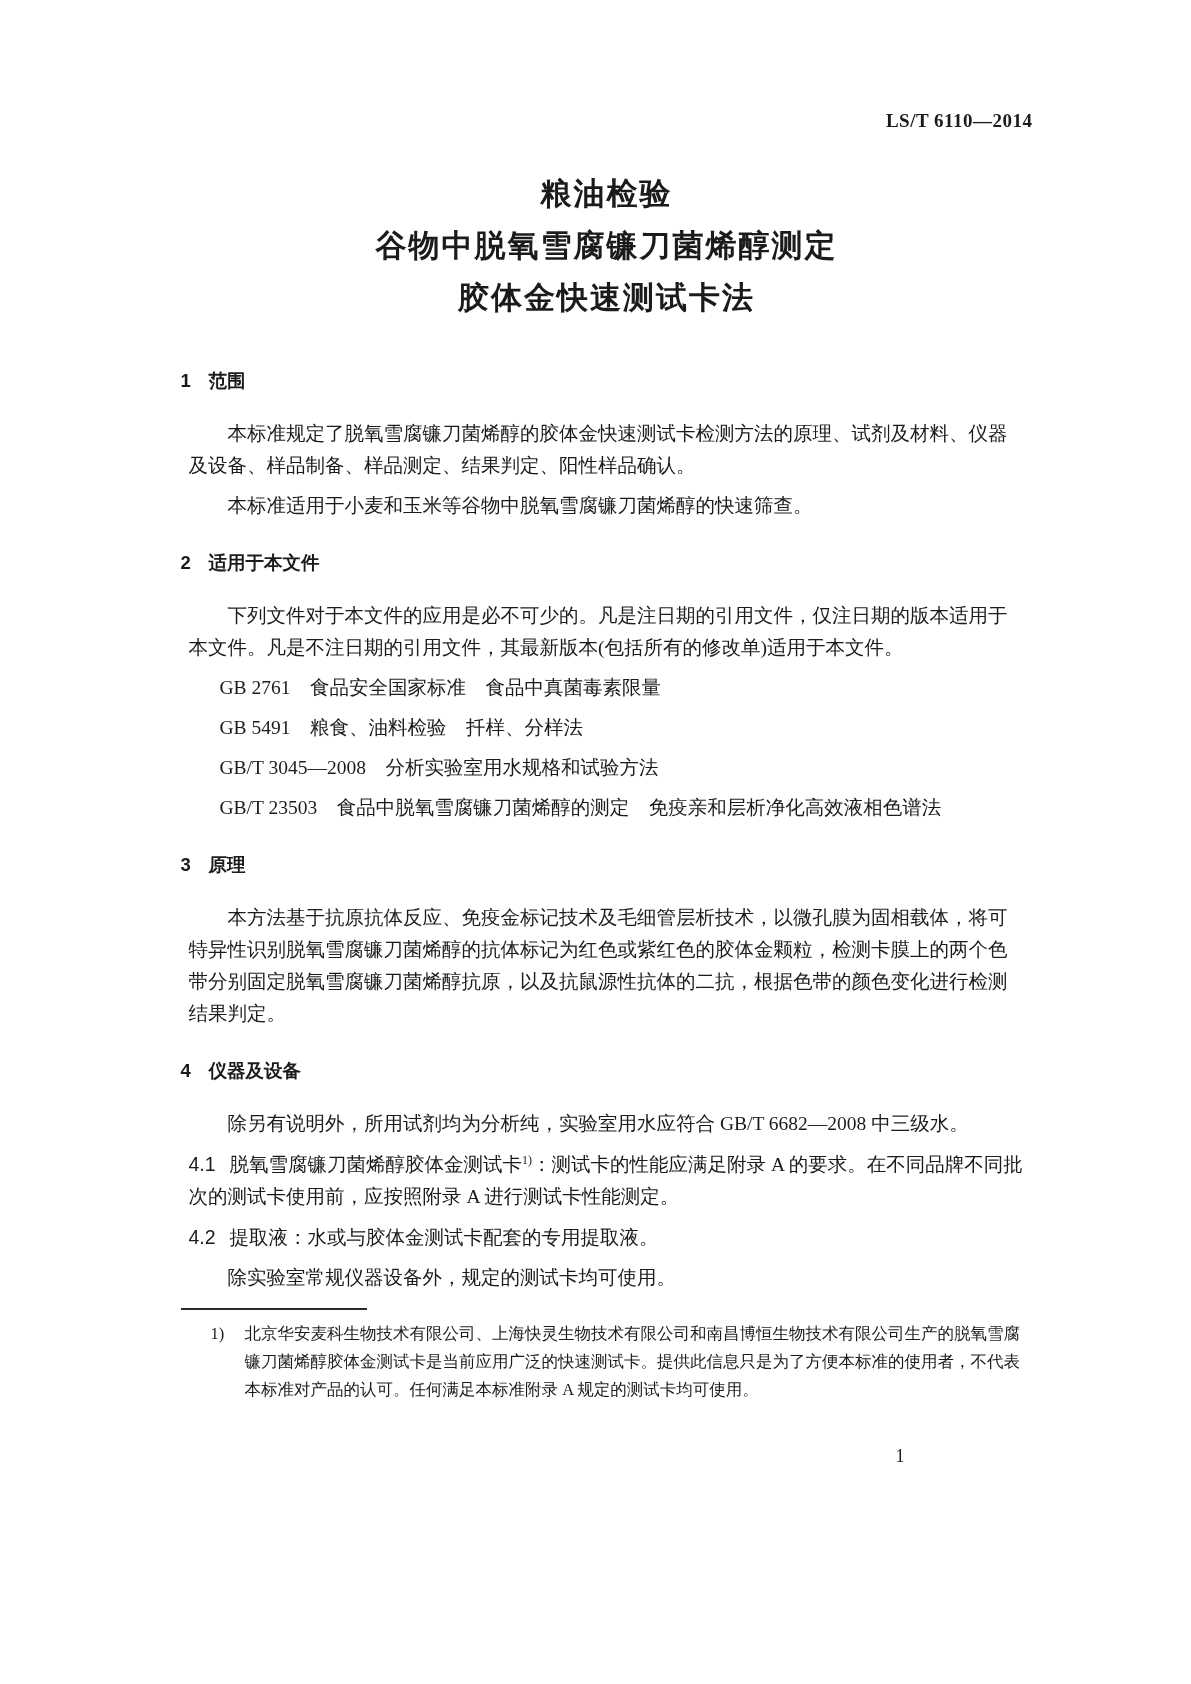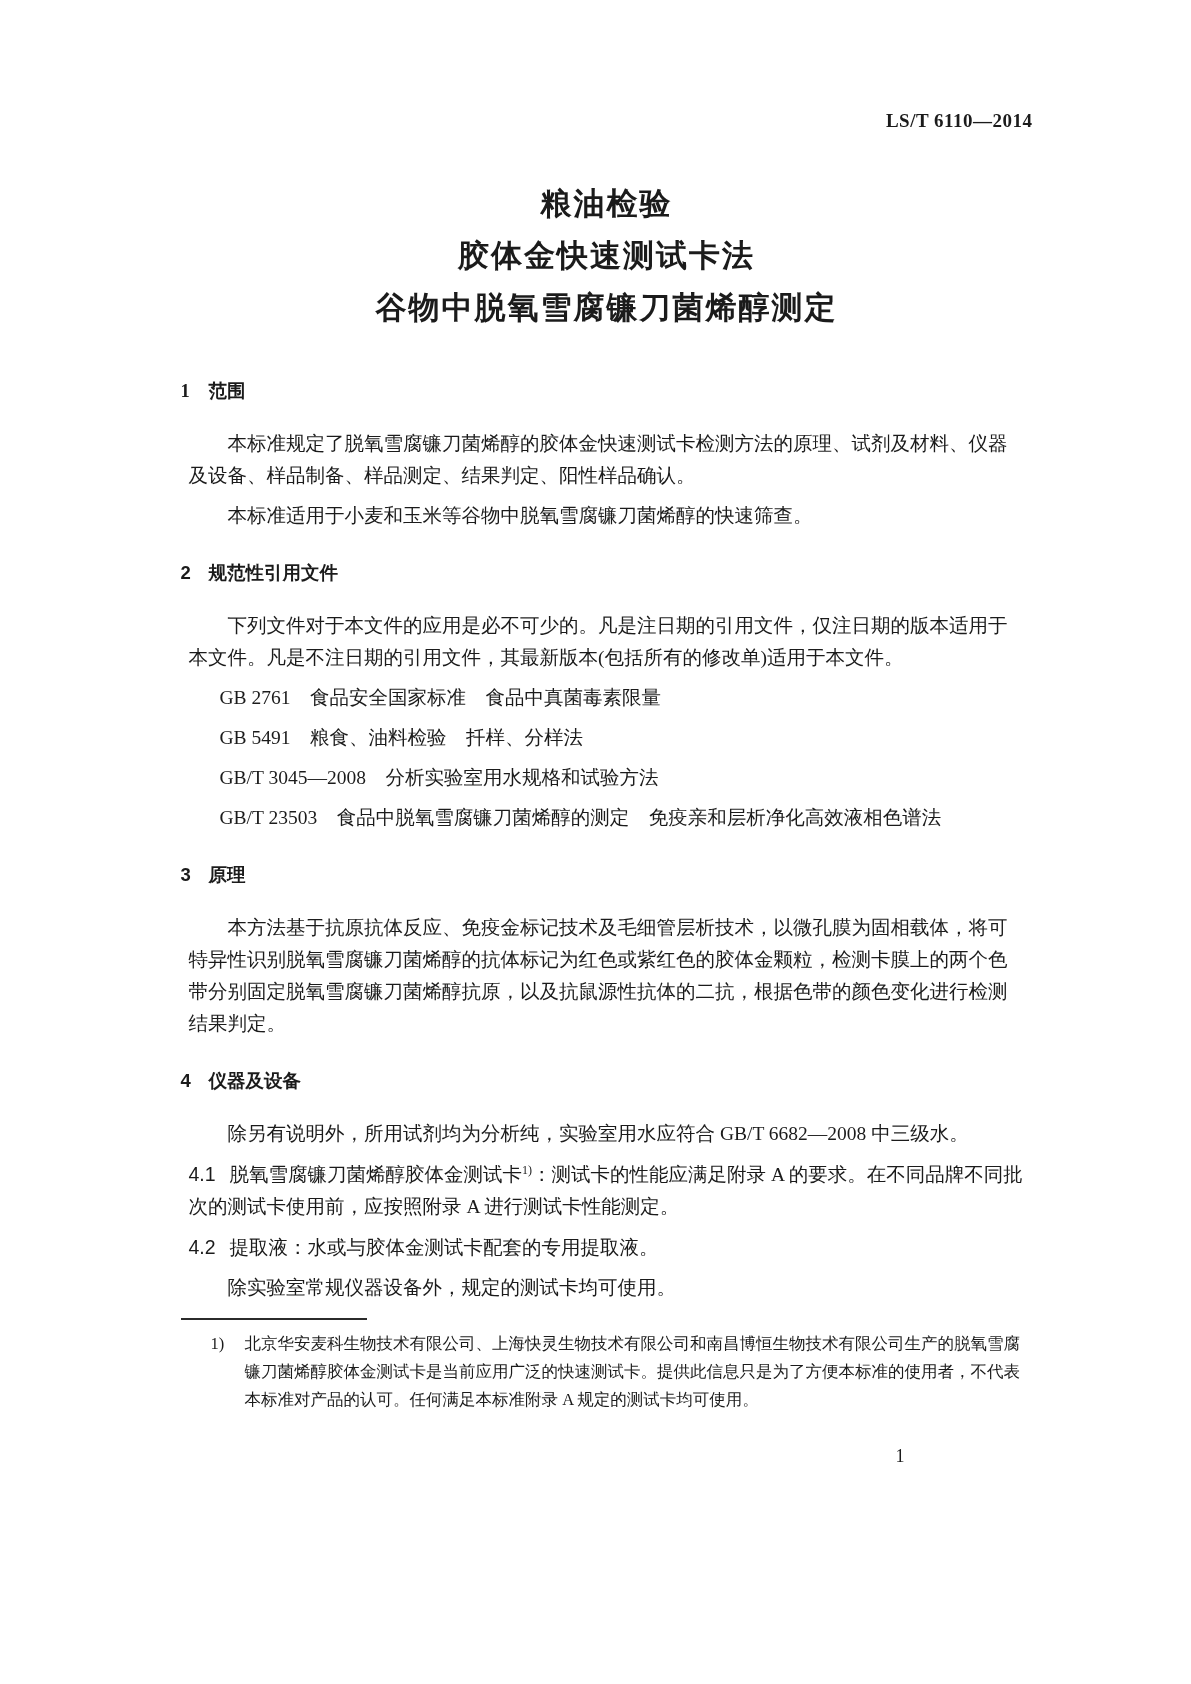--- a/index.html
+++ b/index.html
@@ -20,38 +20,37 @@
     box-sizing: border-box;
     overflow: hidden;
   }
   .doc-num {
     text-align: right;
     font-weight: bold;
     font-size: 19px;
     letter-spacing: 0.5px;
   }
   .doc-title {
-    margin-top: 46px;
+    margin-top: 36px;
     text-align: center;
     font-family: "Liberation Sans", "DejaVu Sans", sans-serif;
     font-weight: bold;
     font-size: 31px;
     line-height: 52px;
     letter-spacing: 2px;
   }
   .sec-head {
     margin: 28px 0 24px 0;
     font-family: "Liberation Sans", "DejaVu Sans", sans-serif;
     font-weight: bold;
     font-size: 18.5px;
     line-height: 26px;
   }
   .section-first .sec-head {
     margin-top: 44px;
-    font-family: Liberation Serif, serif;
   }
   .sec-num {
     display: inline-block;
     min-width: 28px;
   }
   .body {
     margin: 8px;
     line-height: 32px;
   }
   .indent {
@@ -97,35 +96,35 @@
 </style>
 </head>
 <body>
 
 <div class="page">
 
   <div class="doc-num">LS/T 6110—2014</div>
 
   <div class="doc-title">
     <div>粮油检验</div>
+    <div>谷物中脱氧雪腐镰刀菌烯醇测定</div>
     <div>胶体金快速测试卡法</div>
-    <div>谷物中脱氧雪腐镰刀菌烯醇测定</div>
   </div>
 
   <div class="section section-first">
     <div class="sec-head">
       <span class="sec-num">1</span><span>范围</span>
     </div>
     <p class="body indent">本标准规定了脱氧雪腐镰刀菌烯醇的胶体金快速测试卡检测方法的原理、试剂及材料、仪器及设备、样品制备、样品测定、结果判定、阳性样品确认。</p>
     <p class="body indent">本标准适用于小麦和玉米等谷物中脱氧雪腐镰刀菌烯醇的快速筛查。</p>
   </div>
 
   <div class="section">
     <div class="sec-head">
-      <span class="sec-num">2</span><span>规范性引用文件</span>
+      <span class="sec-num">2</span><span>适用于本文件</span>
     </div>
     <p class="body indent">下列文件对于本文件的应用是必不可少的。凡是注日期的引用文件，仅注日期的版本适用于本文件。凡是不注日期的引用文件，其最新版本(包括所有的修改单)适用于本文件。</p>
     <p class="body ref">GB 2761　食品安全国家标准　食品中真菌毒素限量</p>
     <p class="body ref">GB 5491　粮食、油料检验　扦样、分样法</p>
     <p class="body ref">GB/T 3045—2008　分析实验室用水规格和试验方法</p>
     <p class="body ref">GB/T 23503　食品中脱氧雪腐镰刀菌烯醇的测定　免疫亲和层析净化高效液相色谱法</p>
   </div>
 
   <div class="section">
     <div class="sec-head">

